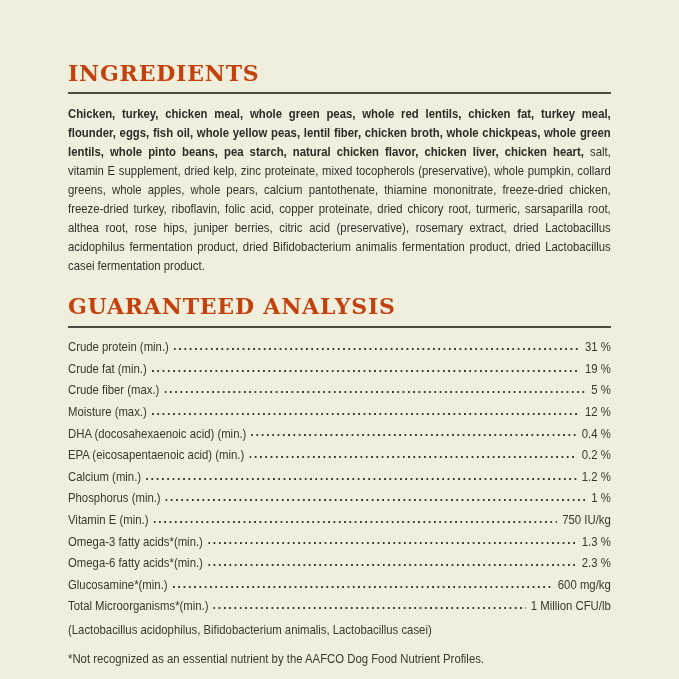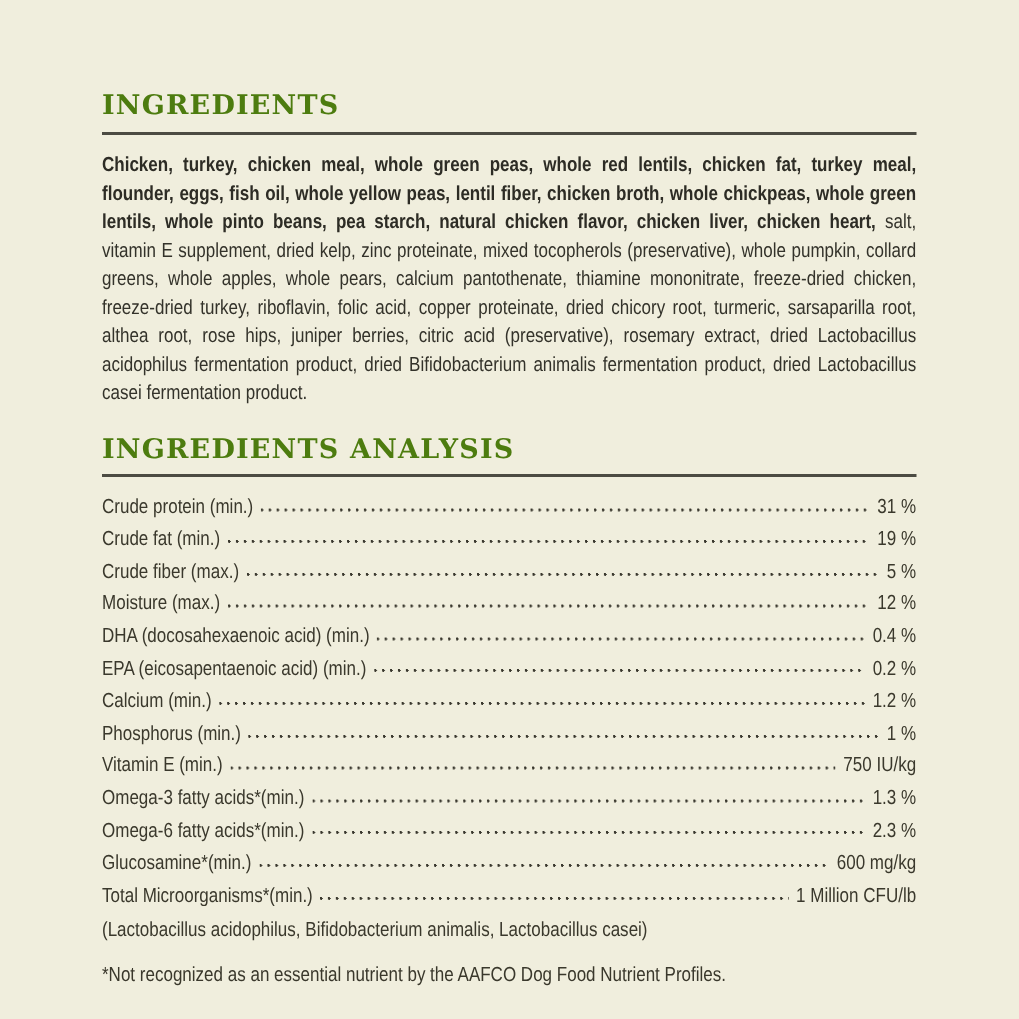--- a/index.html
+++ b/index.html
@@ -9,23 +9,23 @@
     background: #f0eedd;
     box-sizing: border-box;
     padding: 60px 68px 0 68px;
     font-family: "Liberation Sans", sans-serif;
     color: #3a382c;
     overflow: hidden;
   }
   .section-heading {
     font-family: "DejaVu Serif", serif;
     font-weight: bold;
-    font-size: 18px;
+    font-size: 22px;
     letter-spacing: 0.8px;
-    color: #4d7c0f;
+    color: #c2410c;
     margin: 0 0 6px 0;
     line-height: 1.2;
   }
   .rule {
     height: 2px;
     background: #4c4b42;
     margin: 0 0 10px 0;
   }
   
   .condense {
@@ -73,21 +73,21 @@
 </head>
 <body>
 
 <section>
   <h1 class="section-heading">INGREDIENTS</h1>
   <div class="rule"></div>
   <p class="ingredients-para condense"><b>Chicken, turkey, chicken meal, whole green peas, whole red lentils, chicken fat, turkey meal, flounder, eggs, fish oil, whole yellow peas, lentil fiber, chicken broth, whole chickpeas, whole green lentils, whole pinto beans, pea starch, natural chicken flavor, chicken liver, chicken heart,</b><span> salt, vitamin E supplement, dried kelp, zinc proteinate, mixed tocopherols (preservative), whole pumpkin, collard greens, whole apples, whole pears, calcium pantothenate, thiamine mononitrate, freeze-dried chicken, freeze-dried turkey, riboflavin, folic acid, copper proteinate, dried chicory root, turmeric, sarsaparilla root, althea root, rose hips, juniper berries, citric acid (preservative), rosemary extract, dried Lactobacillus acidophilus fermentation product, dried Bifidobacterium animalis fermentation product, dried Lactobacillus casei fermentation product.</span></p>
 </section>
 
 <section class="ga-section">
-  <h1 class="section-heading">INGREDIENTS ANALYSIS</h1>
+  <h1 class="section-heading">GUARANTEED ANALYSIS</h1>
   <div class="rule"></div>
 
   <div class="ga-rows condense">
 
       <div class="ga-row">
         <span class="ga-label">Crude protein (min.)</span>
         <span class="ga-dots"></span>
         <span class="ga-value">31 %</span>
       </div>
 

